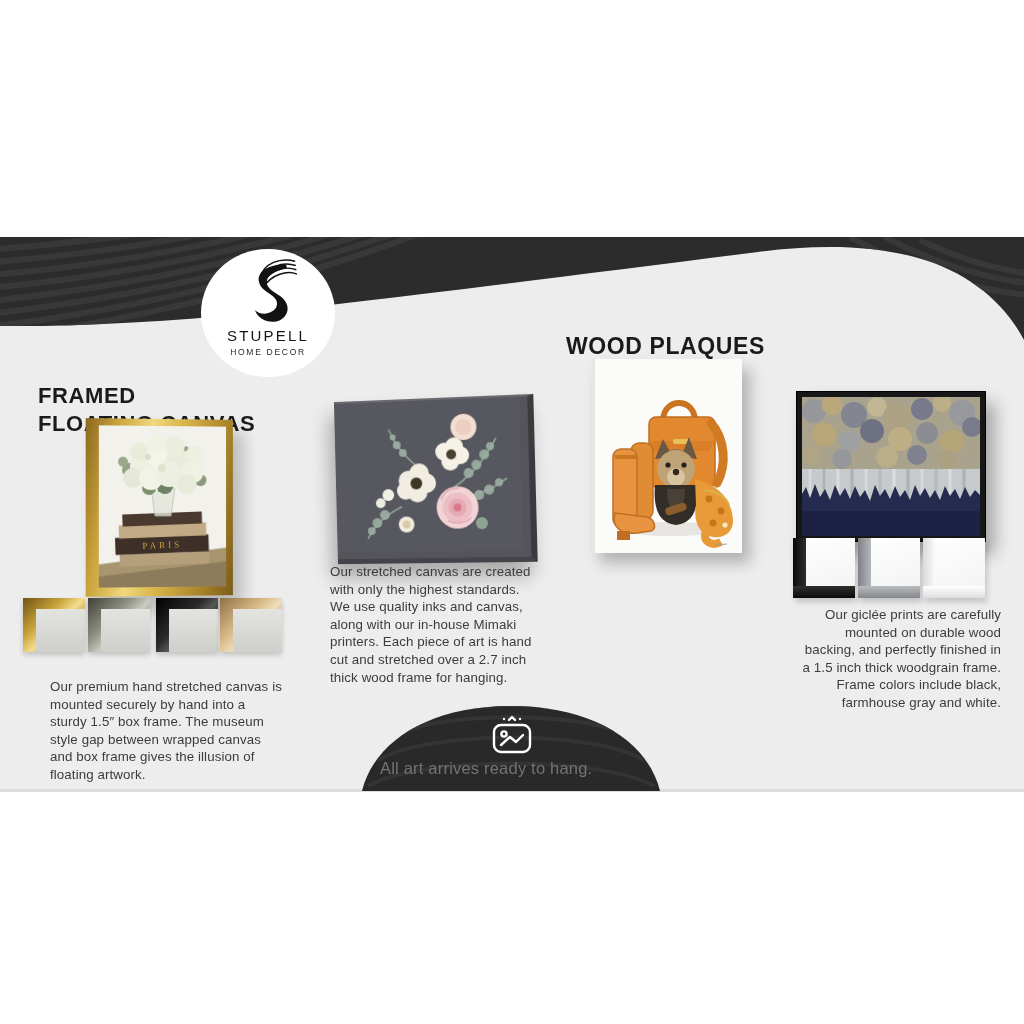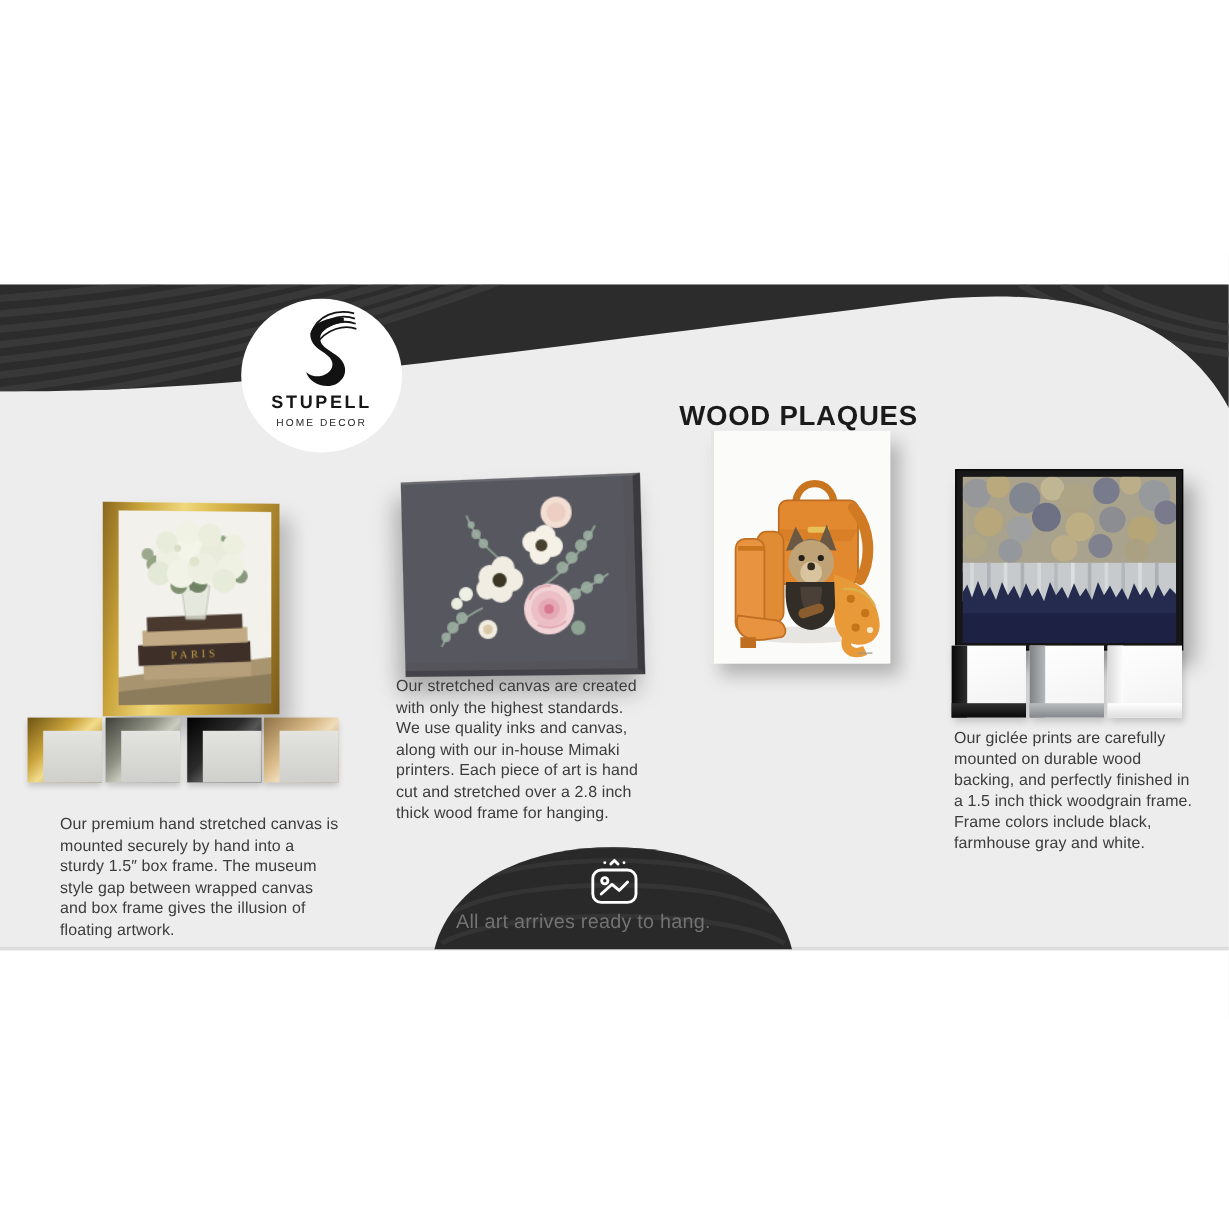--- a/index.html
+++ b/index.html
@@ -10,39 +10,39 @@
   .stage{position:absolute;inset:0;width:1024px;height:1024px;}
   .bg-svg{position:absolute;left:0;top:0;z-index:0;}
 
   
   .logo-circle{
     position:absolute;left:201px;top:249px;width:134px;height:128px;
     background:#ffffff;border-radius:50%;z-index:3;
     display:flex;flex-direction:column;align-items:center;
   }
   .logo-mark{margin-top:6px;}
-  .logo-name{font-size:15px;font-weight:700;letter-spacing:2.2px;color:#161616;margin-top:-2px;}
+  .logo-name{font-size:15px;font-weight:400;letter-spacing:2.2px;color:#161616;margin-top:-2px;}
   .logo-tag{font-size:8.5px;font-weight:400;letter-spacing:1.7px;color:#2a2a2a;margin-top:3px;}
 
   
   .sec-title{
     position:absolute;z-index:2;color:#1a1a1a;font-weight:700;
     font-size:22px;line-height:28px;letter-spacing:0.6px;white-space:nowrap;margin-top:20px;
   }
   .sec-desc{
     position:absolute;z-index:2;color:#3c3c3c;font-size:13.3px;line-height:17.6px;letter-spacing:0.1px;
   }
   #title-1{left:38px;top:362px;}
   #title-2{left:360px;top:338px;}
   #title-3{left:566px;top:312px;font-size:23px;}
   #title-4{left:796px;top:351px;}
   #desc-1{left:50px;top:678px;width:232px;}
   #desc-2{left:330px;top:563px;width:204px;}
   #desc-3{left:566px;top:567px;width:202px;}
-  #desc-4{left:795px;top:606px;width:206px;}
+  #desc-4{left:795px;top:606px;width:206px;text-align:right;}
 
   
   .art1{
     position:absolute;left:86px;top:419px;width:148px;height:177px;z-index:2;
     background:linear-gradient(100deg,#8a671f 0%,#caa43b 18%,#f0d87c 38%,#d9b54a 55%,#a07c26 85%,#7c5c1a 100%);
     box-shadow:10px 12px 16px rgba(0,0,0,0.22);
     transform:perspective(800px) rotateY(6deg);
   }
   .art1-inner{position:absolute;top:7px;right:7px;bottom:9px;left:13px;background:#f2f1eb;overflow:hidden;}
 
@@ -141,20 +141,24 @@
         <path d="M38,43 C48,18 74,10 95,17"></path>
         <path d="M40,48 C52,24 78,17 96,24"></path>
         <path d="M42,53 C56,30 82,25 97,31"></path>
       </g>
       <path fill="#121212" d="M80,16 C52,14 33,27 35,42 C37,55 50,60 58,67 C68,75 67,87 54,93 C44,97.5 33,94 29,89 C33,105 57,114 72,104 C87,94 84,76 69,66 C59,59 48,54 48,44 C48,33 62,25 80,22 Z"></path>
     </svg>
     <div class="logo-name">STUPELL</div>
     <div class="logo-tag">HOME DECOR</div>
   </div>
 
+  <div class="sec-title" id="title-1">
+    <div>FRAMED</div>
+    <div>FLOATING CANVAS</div>
+  </div>
   <div class="sec-title" id="title-3">
     <div>WOOD PLAQUES</div>
   </div>
 
   <div class="art1">
     <div class="art1-inner">
       <svg width="128" height="161" viewBox="0 0 128 161">
         <rect width="128" height="161" fill="#f2f1eb"></rect>
         <path d="M0,138 L128,122 L128,161 L0,161 Z" fill="#a8946f"></path>
         <path d="M0,150 L128,136 L128,161 L0,161 Z" fill="#8d7c5c"></path>
@@ -365,21 +369,21 @@
   <div class="gswatch g-gray" style="left:858px">
       <div class="g-left"></div>
       <div class="g-bottom"></div>
     </div>
   <div class="gswatch g-white" style="left:923px">
       <div class="g-left"></div>
       <div class="g-bottom"></div>
     </div>
 
   <div class="sec-desc" id="desc-1">Our premium hand stretched canvas is mounted securely by hand into a sturdy 1.5″ box frame. The museum style gap between wrapped canvas and box frame gives the illusion of floating artwork.</div>
-  <div class="sec-desc" id="desc-2">Our stretched canvas are created with only the highest standards. We use quality inks and canvas, along with our in-house Mimaki printers. Each piece of art is hand cut and stretched over a 2.8 inch thick wood frame for hanging.</div>
+  <div class="sec-desc" id="desc-2">Our stretched canvas are created with only the highest standards. We use quality inks and canvas, along with our in-house Mimaki printers. Each piece of art is hand cut and stretched over a 2.7 inch thick wood frame for hanging.</div>
   <div class="sec-desc" id="desc-4">Our giclée prints are carefully mounted on durable wood backing, and perfectly finished in a 1.5 inch thick woodgrain frame. Frame colors include black, farmhouse gray and white.</div>
 
   <svg class="dome-icon" width="50" height="44" viewBox="0 0 50 44">
     <g stroke="#ffffff" fill="none" stroke-width="2.4" stroke-linecap="round" stroke-linejoin="round">
       <rect x="7" y="11" width="36" height="27" rx="7"></rect>
       <circle cx="17" cy="20" r="2.6"></circle>
       <path d="M14,31 L23,23 L29,28 L36,21"></path>
       <path d="M22,6 L25,3 L28,6"></path>
     </g>
     <circle cx="17" cy="5" r="1.2" fill="#ffffff"></circle>

